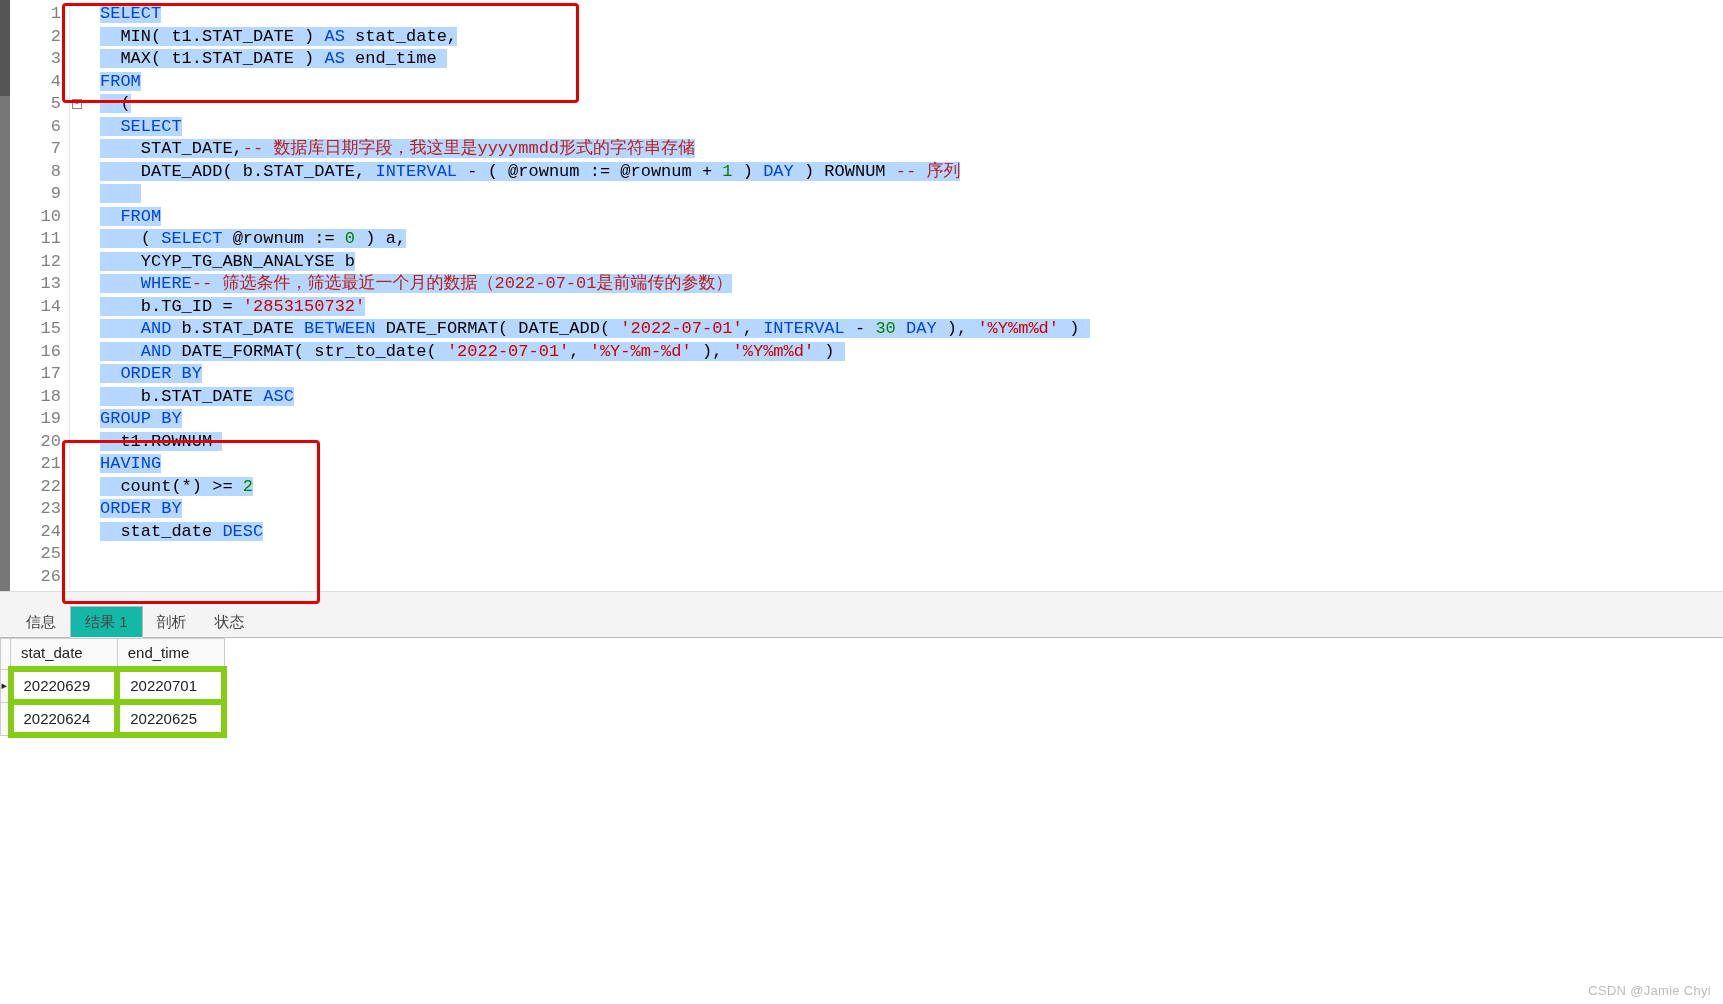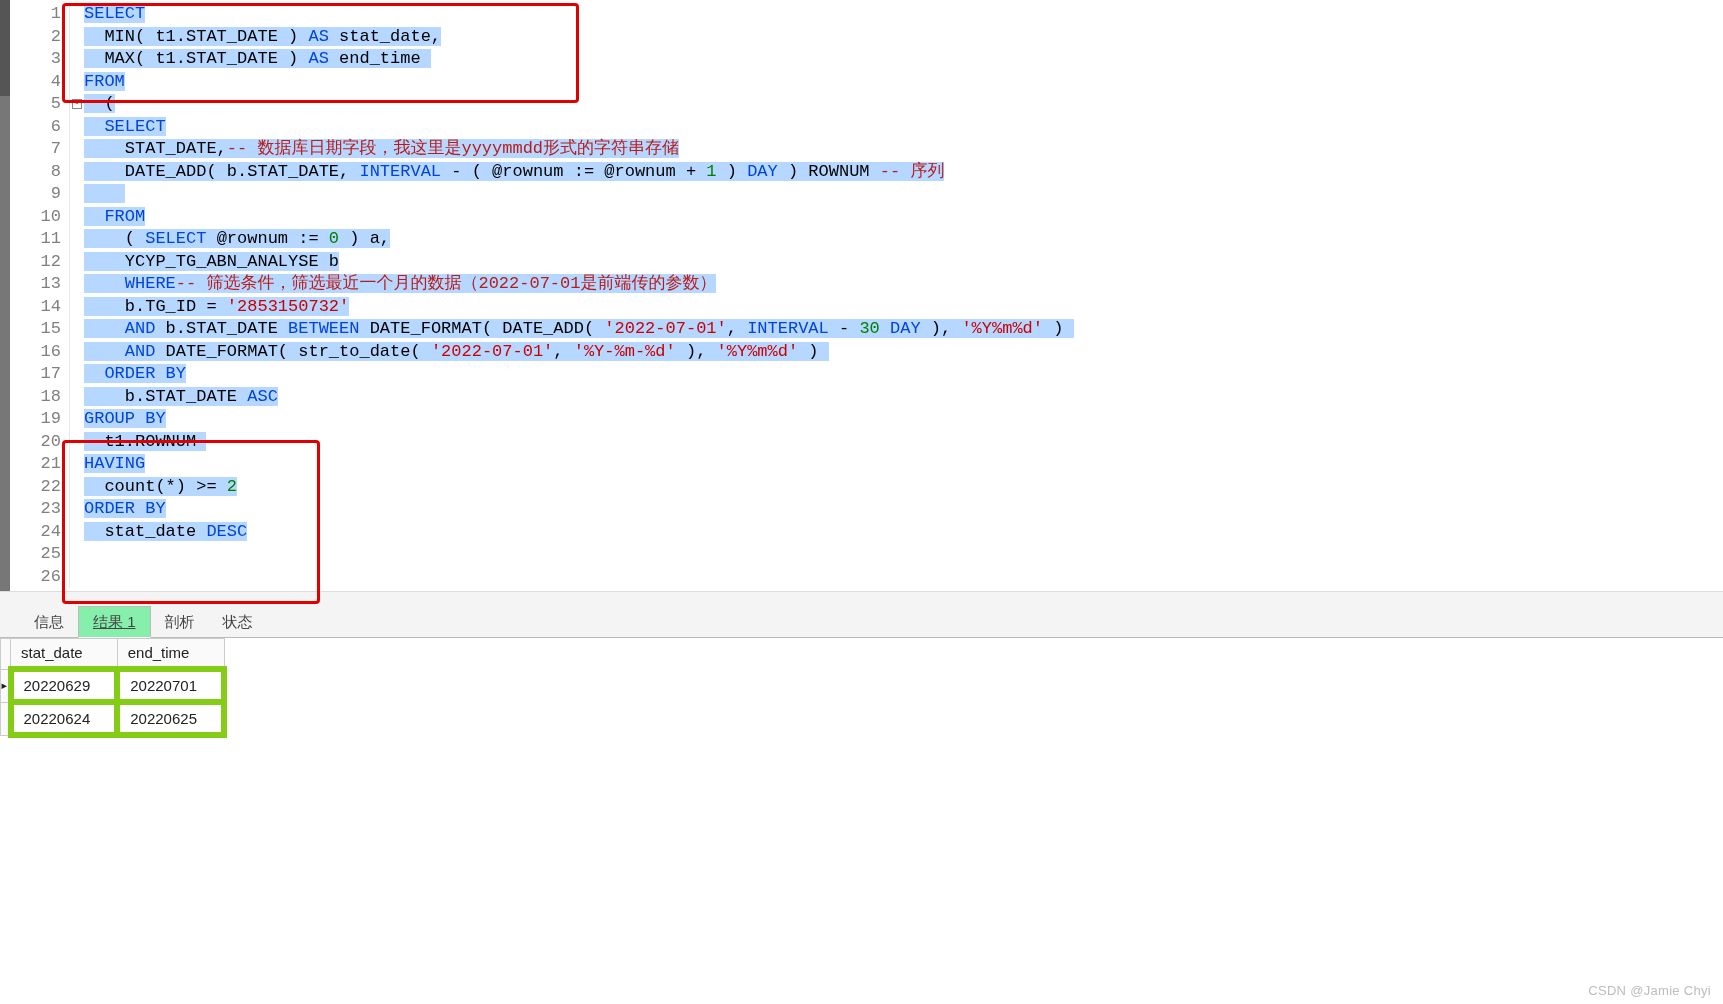--- a/index.html
+++ b/index.html
@@ -57,55 +57,55 @@
     background: #fff;
     font-size: 9px;
     line-height: 8px;
     text-align: center;
     color: #555;
   }
   .code-lines { position: relative; }
   .code-line {
     height: 22.5px;
     white-space: pre;
+    margin-left: 16px;
   }
   .hl { background: #b6d7ff; }
   .kw { color: #0044dd; }
   .num { color: #008000; }
   .str { color: #cc0000; }
   .cm { color: #b91c1c; }
   .plain { color: #000; }
   .redbox {
     position: absolute;
     border: 3px solid #e10000;
     border-radius: 4px;
     pointer-events: none;
     z-index: 10;
   }
   .tabs-bar {
     display: flex;
     align-items: flex-end;
     height: 34px;
     background: #f4f4f4;
     font-size: 15px;
-    padding-left: 20px;
+    padding-left: 12px;
     margin-top: 12px;
     border-bottom: 1px solid #bbb;
   }
   .tab {
     padding: 6px 14px 5px;
     color: #444;
     cursor: pointer;
   }
   .tab.active {
-    background: #86efac;
+    background: #14b8a6;
     border: 1px solid #bbb;
     border-bottom: 1px solid #fff;
     margin-bottom: -1px;
-    text-decoration: underline;
   }
   .results {
     background: #fff;
     border-top: none;
     flex: 1 1 auto;
     position: relative;
   }
   .results table {
     border-collapse: collapse;
     font-size: 15px;

